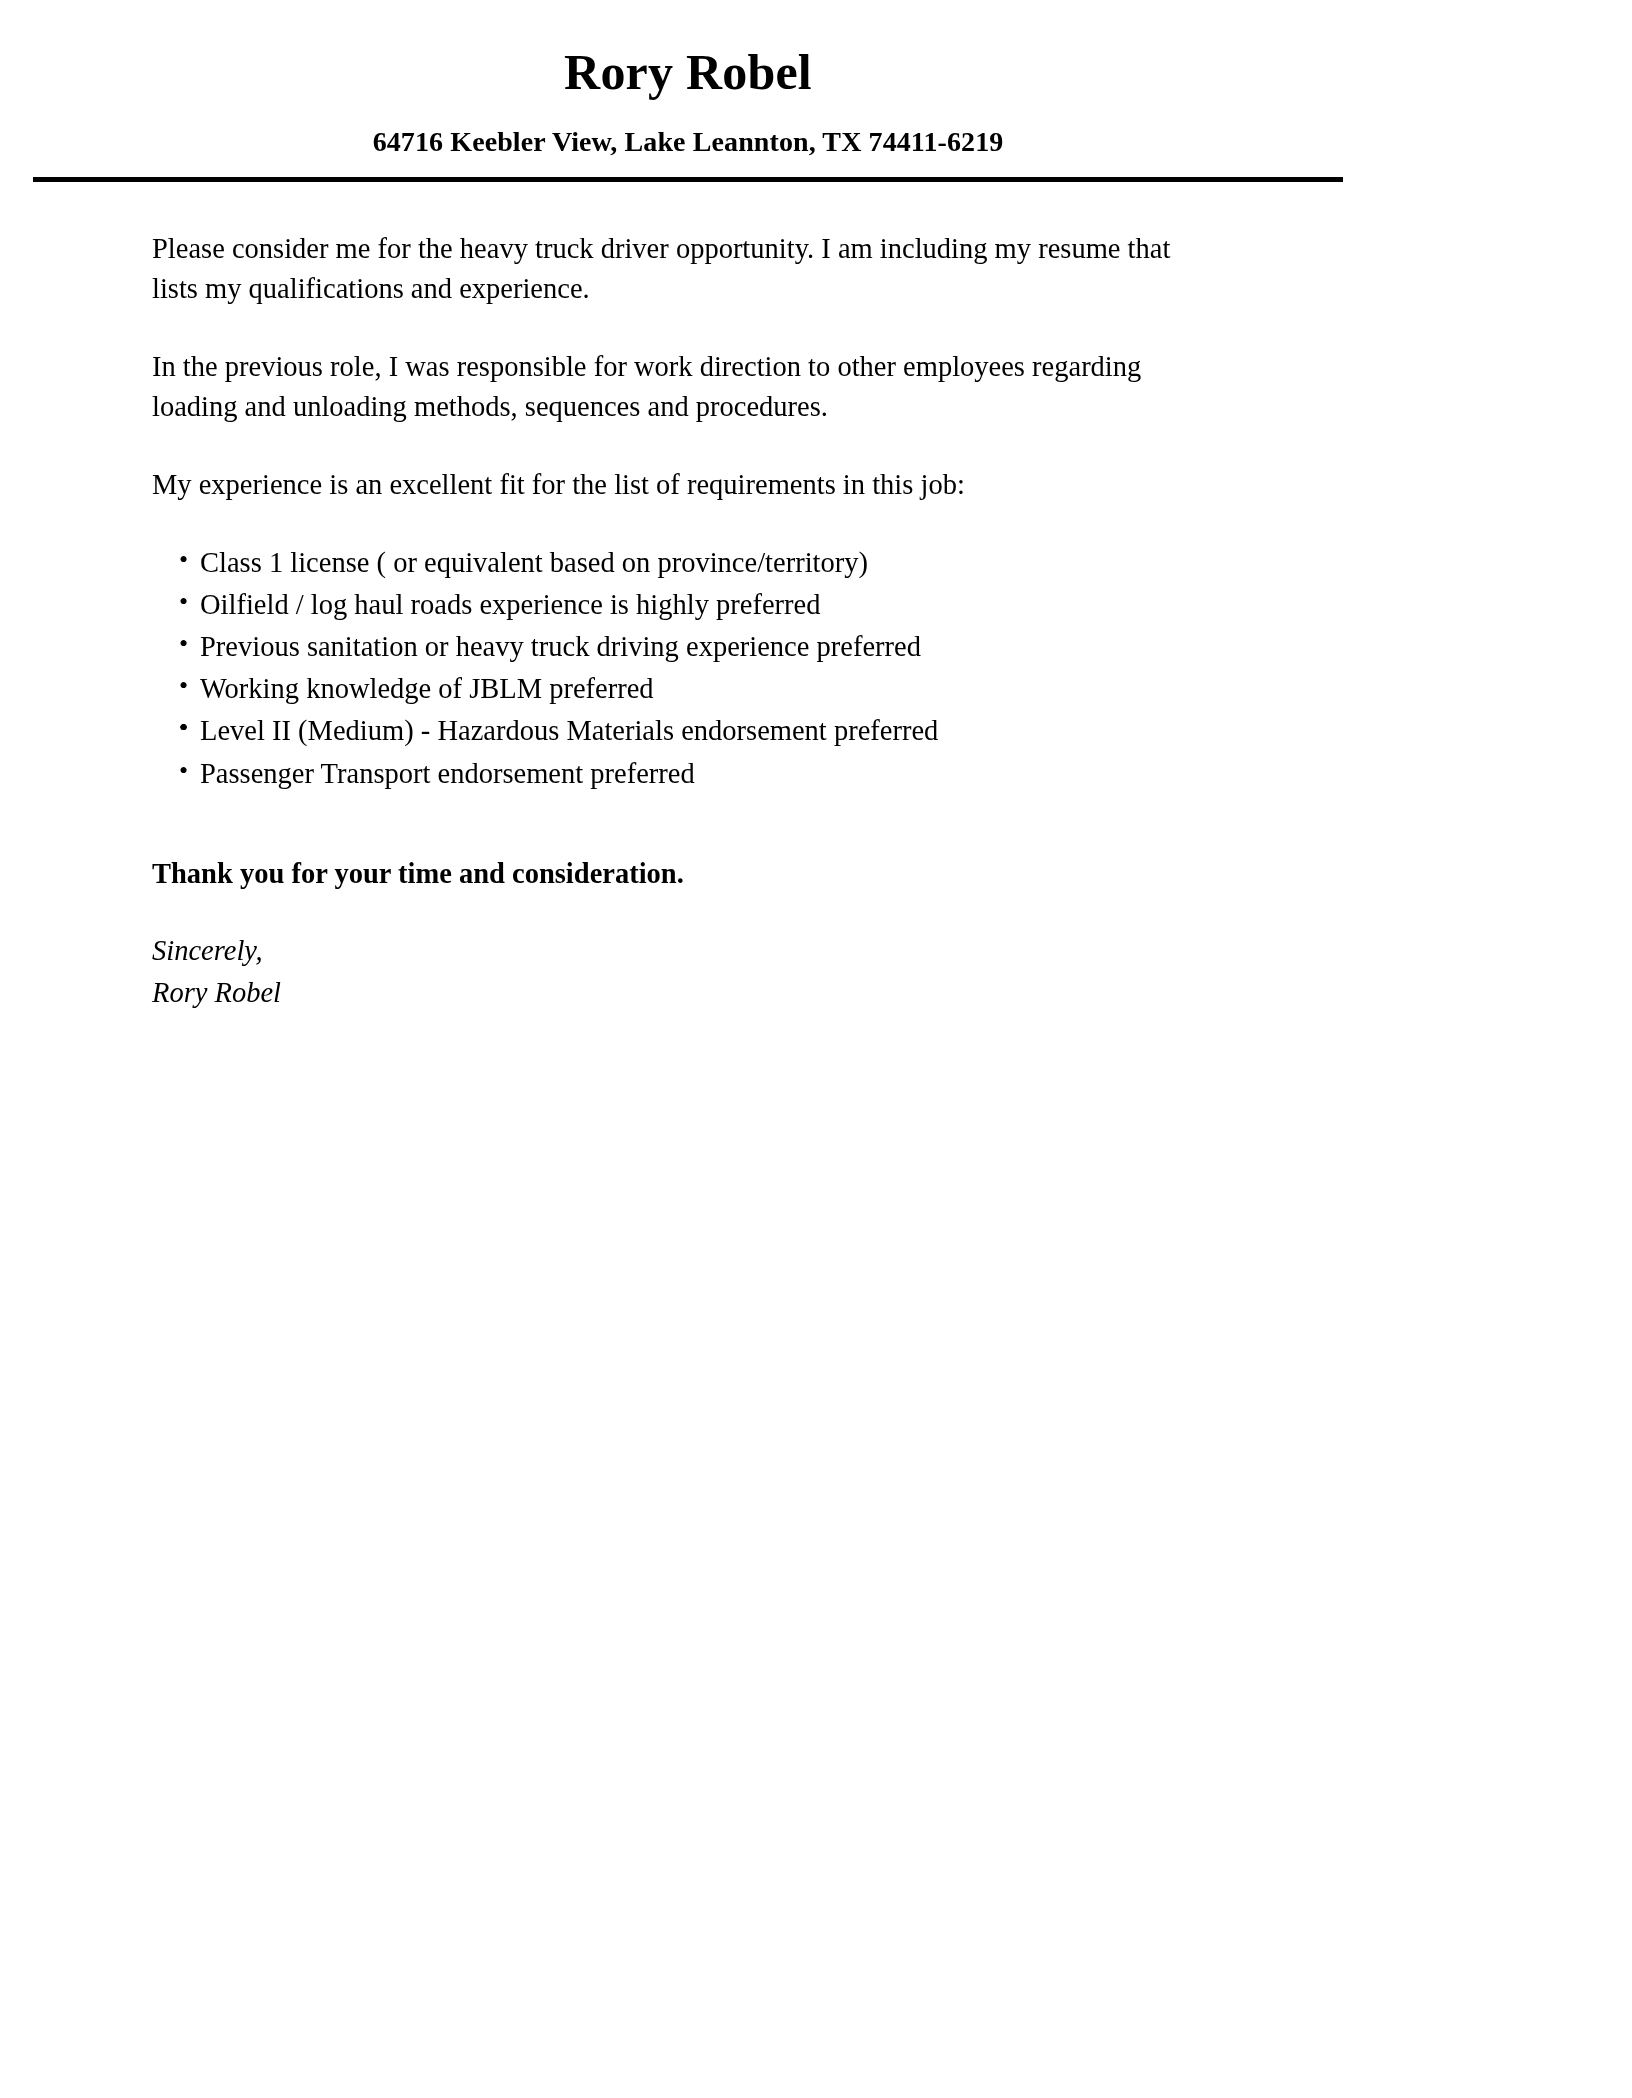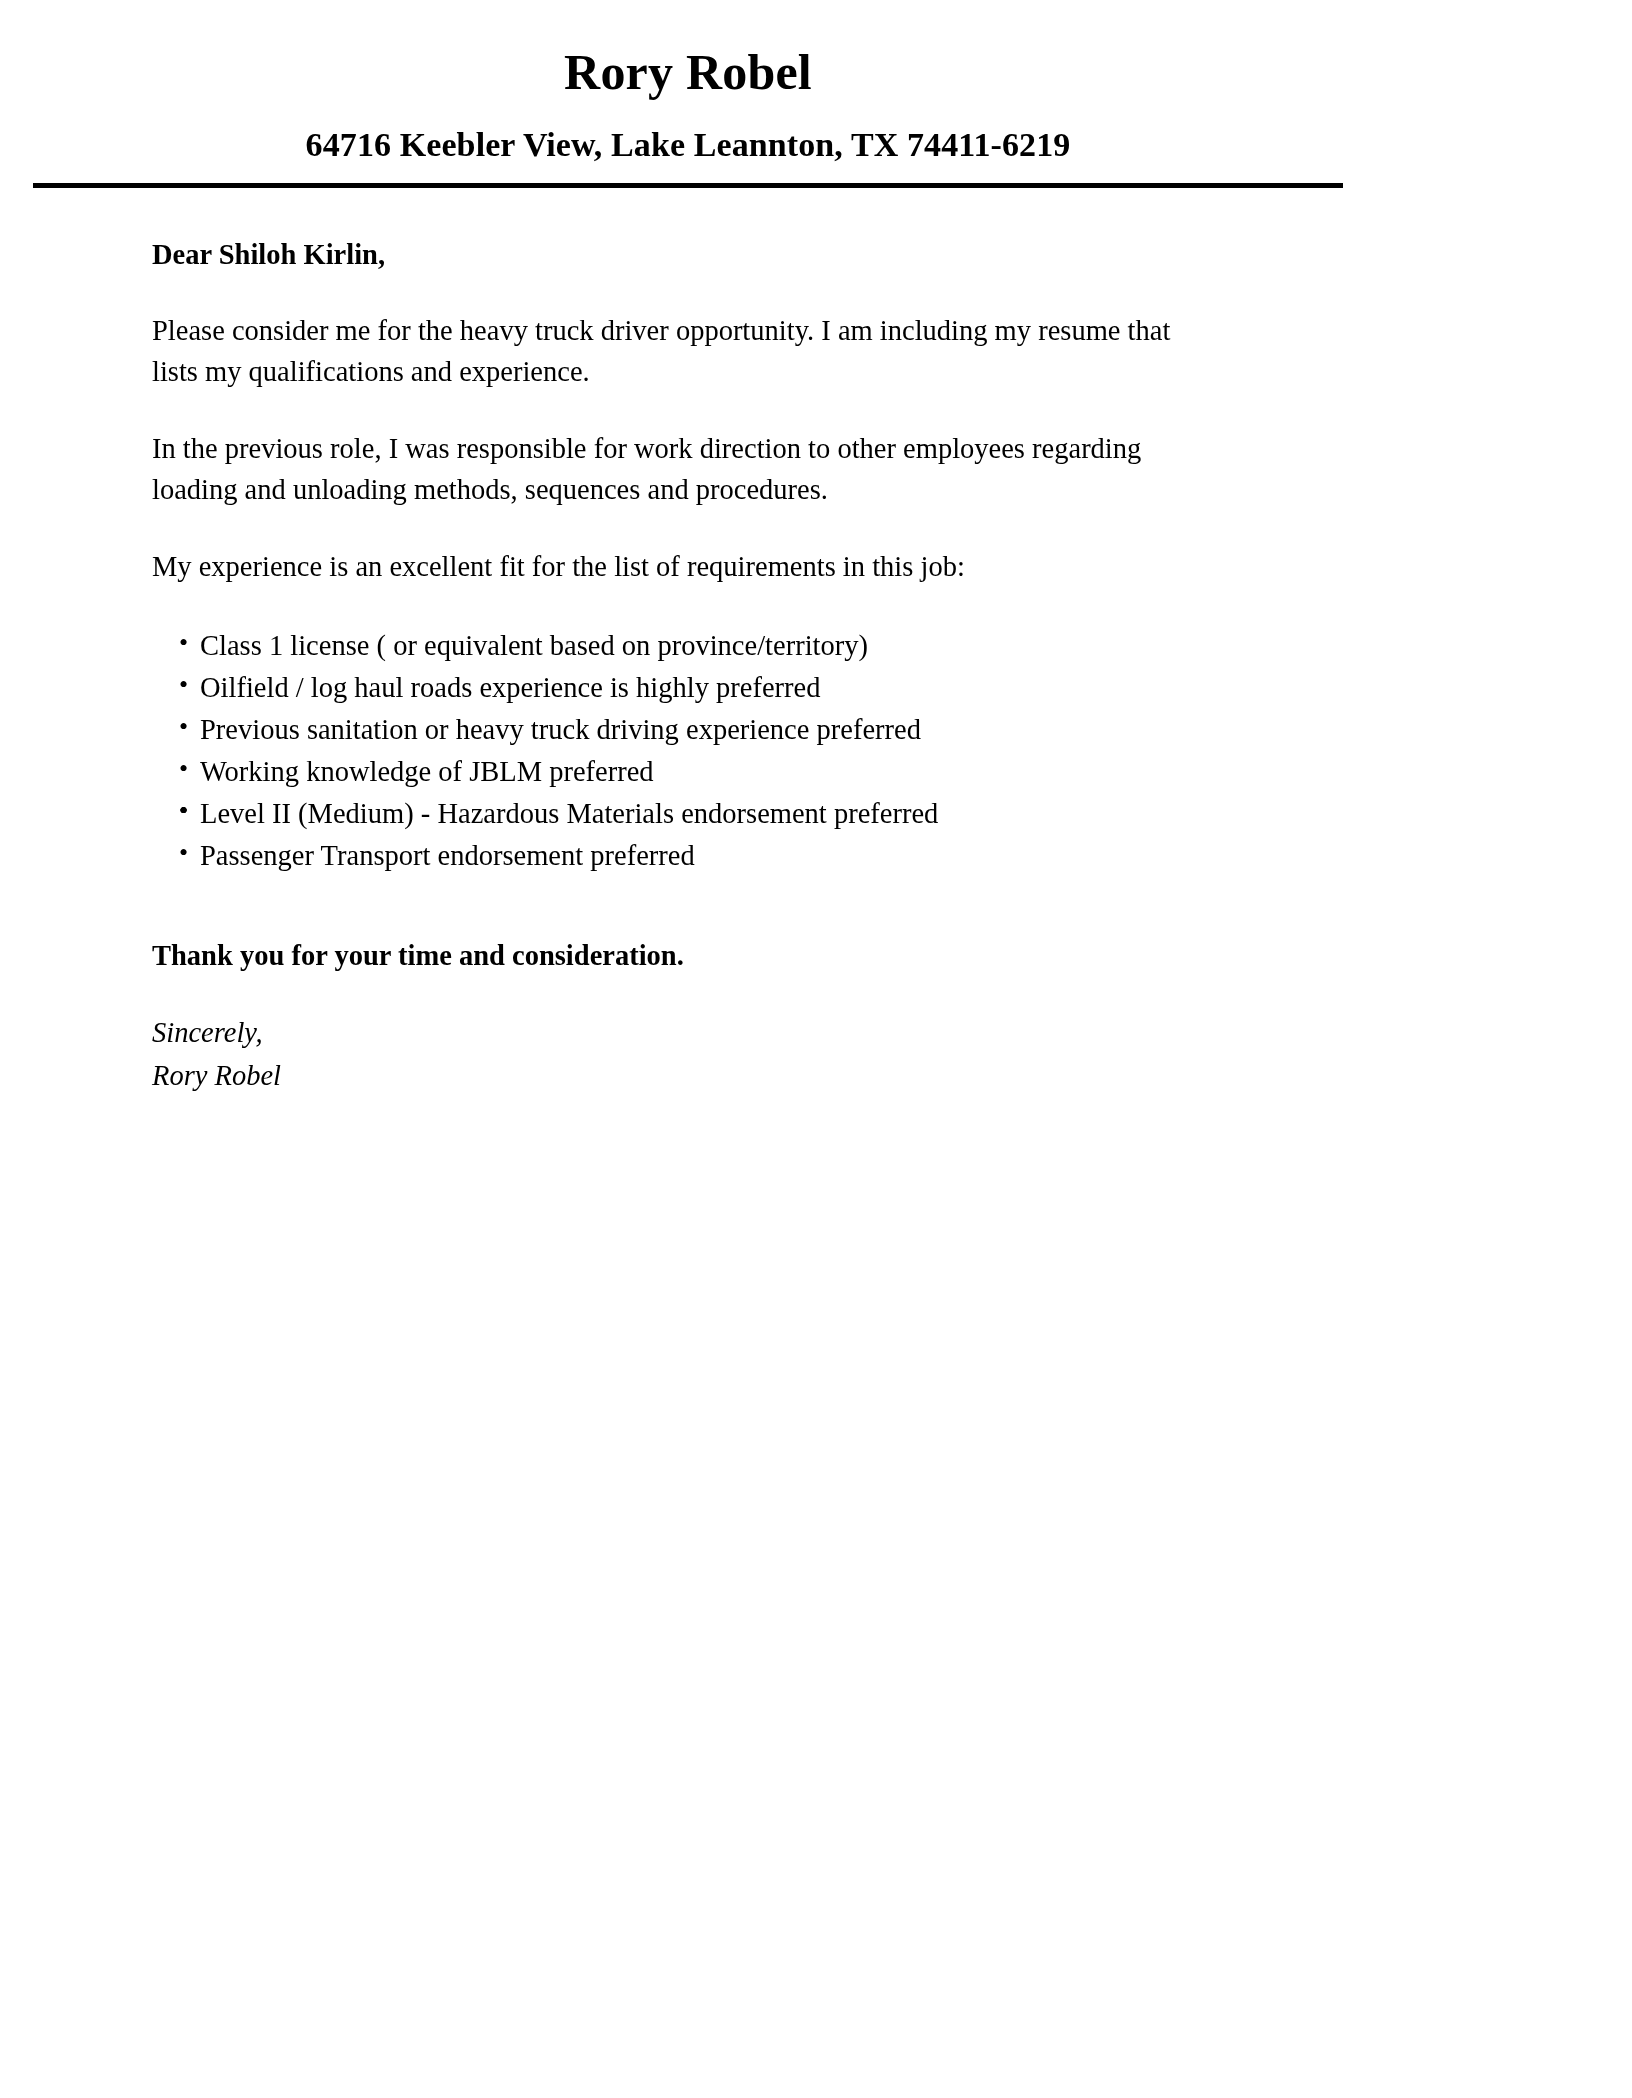--- a/index.html
+++ b/index.html
@@ -30,21 +30,21 @@
   .applicant-name {
     text-align: center;
     font-size: 50px;
     font-weight: bold;
     line-height: 1.12;
     letter-spacing: 0.2px;
     margin: 0;
   }
   .applicant-address {
     text-align: center;
-    font-size: 34px;
+    font-size: 28px;
     font-weight: bold;
     margin: 0;
     padding-top: 26px;
     letter-spacing: 0.1px;
   }
   .head-rule {
     margin: 19px auto 0 auto;
     width: 1310px;
     height: 0;
     border: 0;
@@ -110,21 +110,20 @@
 <div class="page">
 
   <div class="letter-head">
     <h1 class="applicant-name">Rory Robel</h1>
     <p class="applicant-address">64716 Keebler View, Lake Leannton, TX 74411-6219</p>
     <hr class="head-rule">
   </div>
 
   <div class="letter-body">
 
-    <p class="salutation">Dear Shiloh Kirlin,</p>
 
     <p class="para">Please consider me for the heavy truck driver opportunity. I am including my resume that lists my qualifications and experience.</p>
 
     <p class="para">In the previous role, I was responsible for work direction to other employees regarding loading and unloading methods, sequences and procedures.</p>
 
     <p class="para">My experience is an excellent fit for the list of requirements in this job:</p>
 
     <ul class="req-list">
       <li>
         <span class="bullet">•</span>

